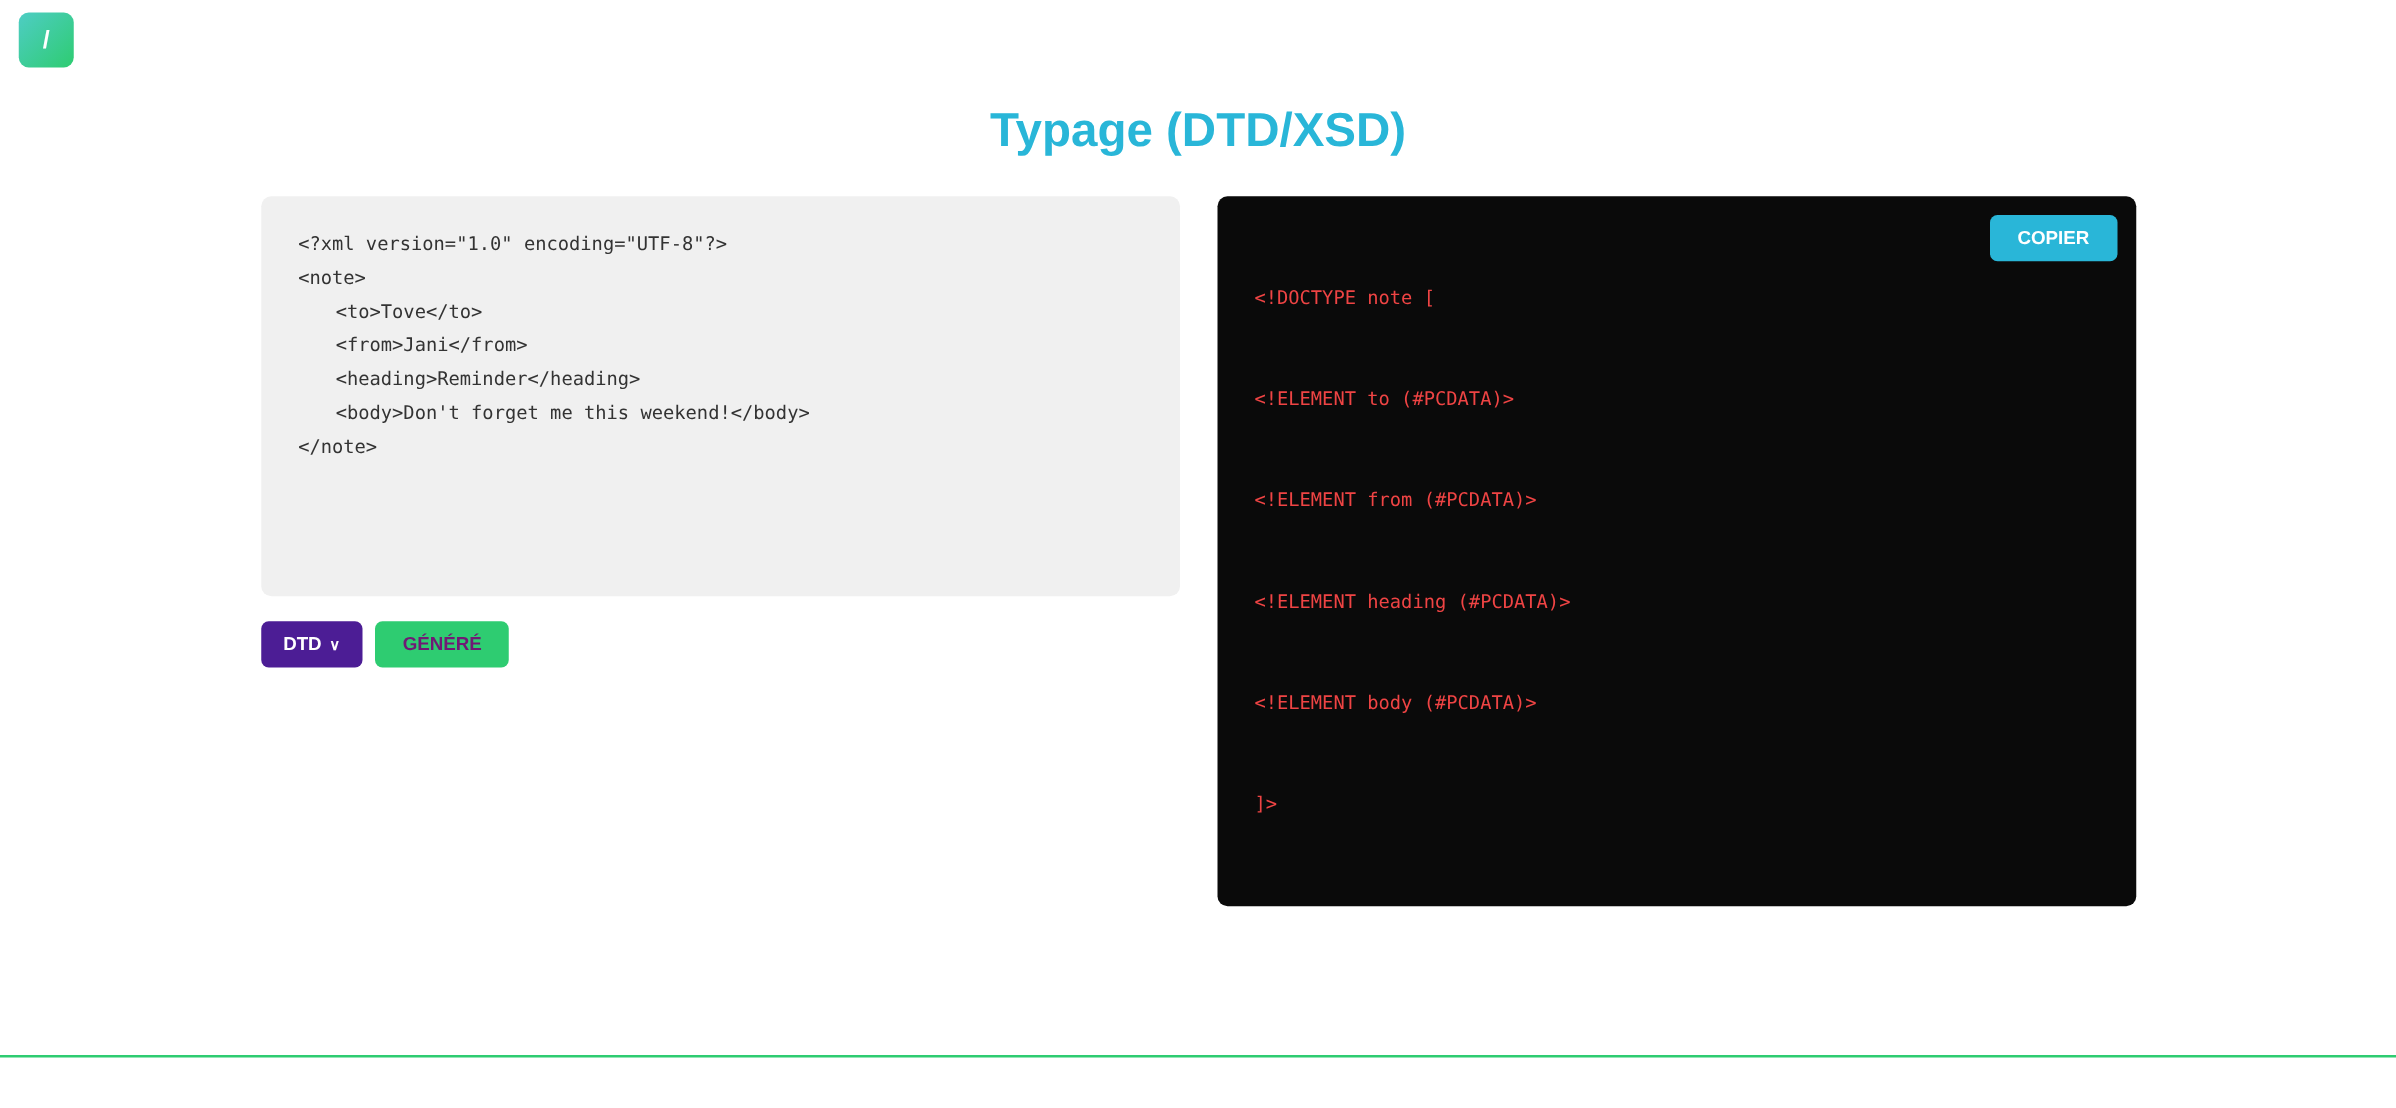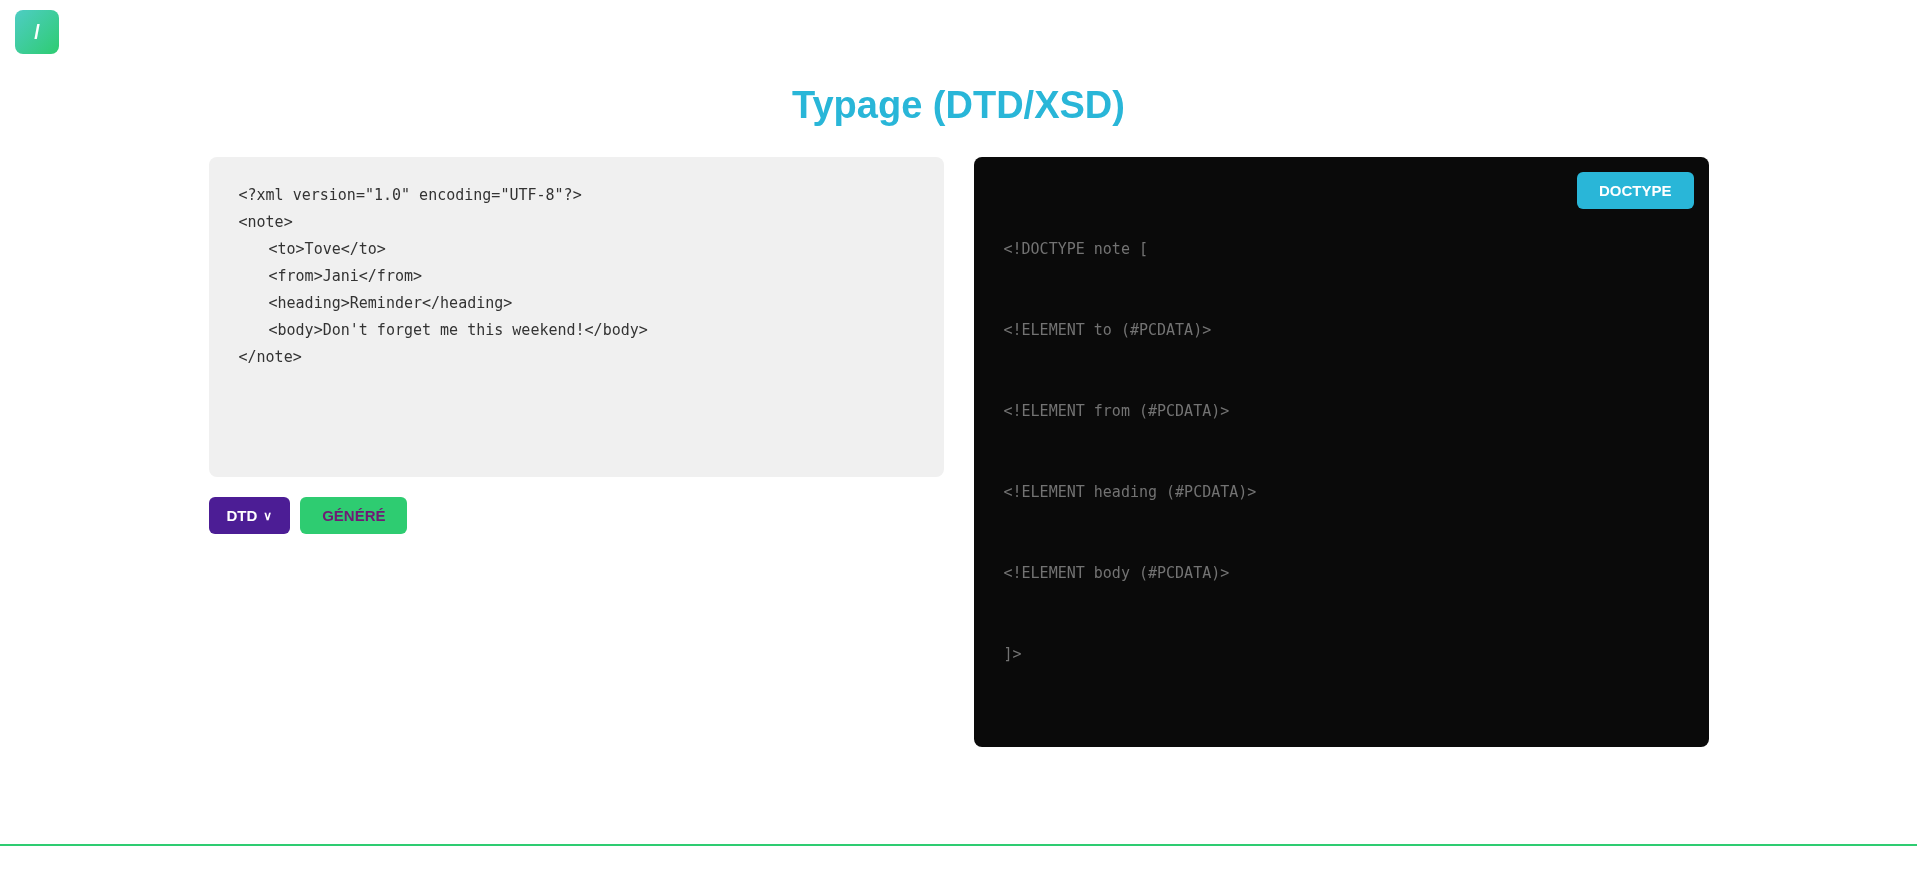--- a/index.html
+++ b/index.html
@@ -115,25 +115,25 @@
     }
 
     .right-panel {
       flex: 1;
       position: relative;
     }
 
     .code-output {
       background-color: #0a0a0a;
       border-radius: 8px;
-      padding: 25px 30px;
+      padding: 14px 30px;
       min-height: 360px;
       font-family: monospace;
       font-size: 15px;
-      color: #737373;
+      color: #ef4444;
       line-height: 1.8;
       white-space: pre;
     }
 
     .btn-copier {
       position: absolute;
       top: 15px;
       right: 15px;
       background-color: #29b6d8;
       color: white;
@@ -190,21 +190,21 @@
     <div class="right-panel">
       <div class="code-output">
         <div>&lt;!DOCTYPE note [</div>
         <div>&lt;!ELEMENT to (#PCDATA)&gt;</div>
         <div>&lt;!ELEMENT from (#PCDATA)&gt;</div>
         <div>&lt;!ELEMENT heading (#PCDATA)&gt;</div>
         <div>&lt;!ELEMENT body (#PCDATA)&gt;</div>
         <div>]&gt;</div>
       </div>
       <button class="btn-copier">
-        <span>DOCTYPE</span>
+        <span>COPIER</span>
       </button>
     </div>
 
   </div>
 </div>
 
 <footer class="footer">
   
 </footer>
 

